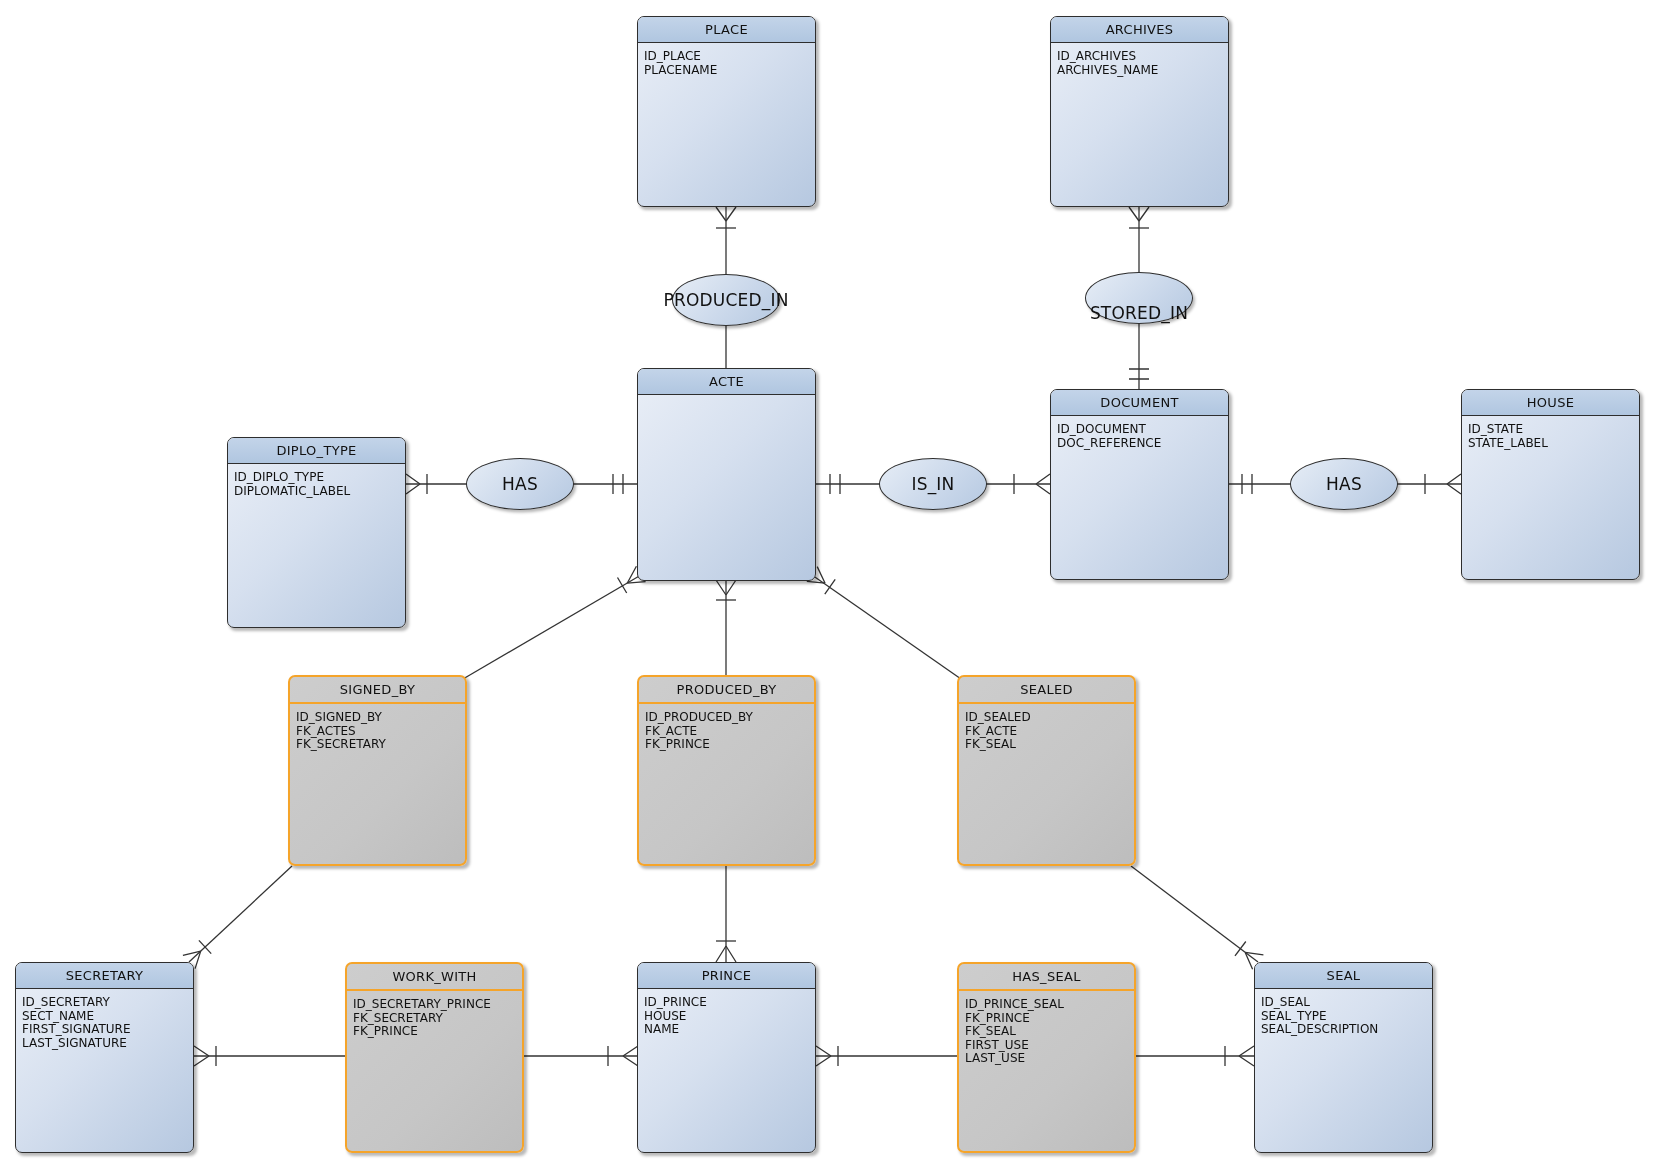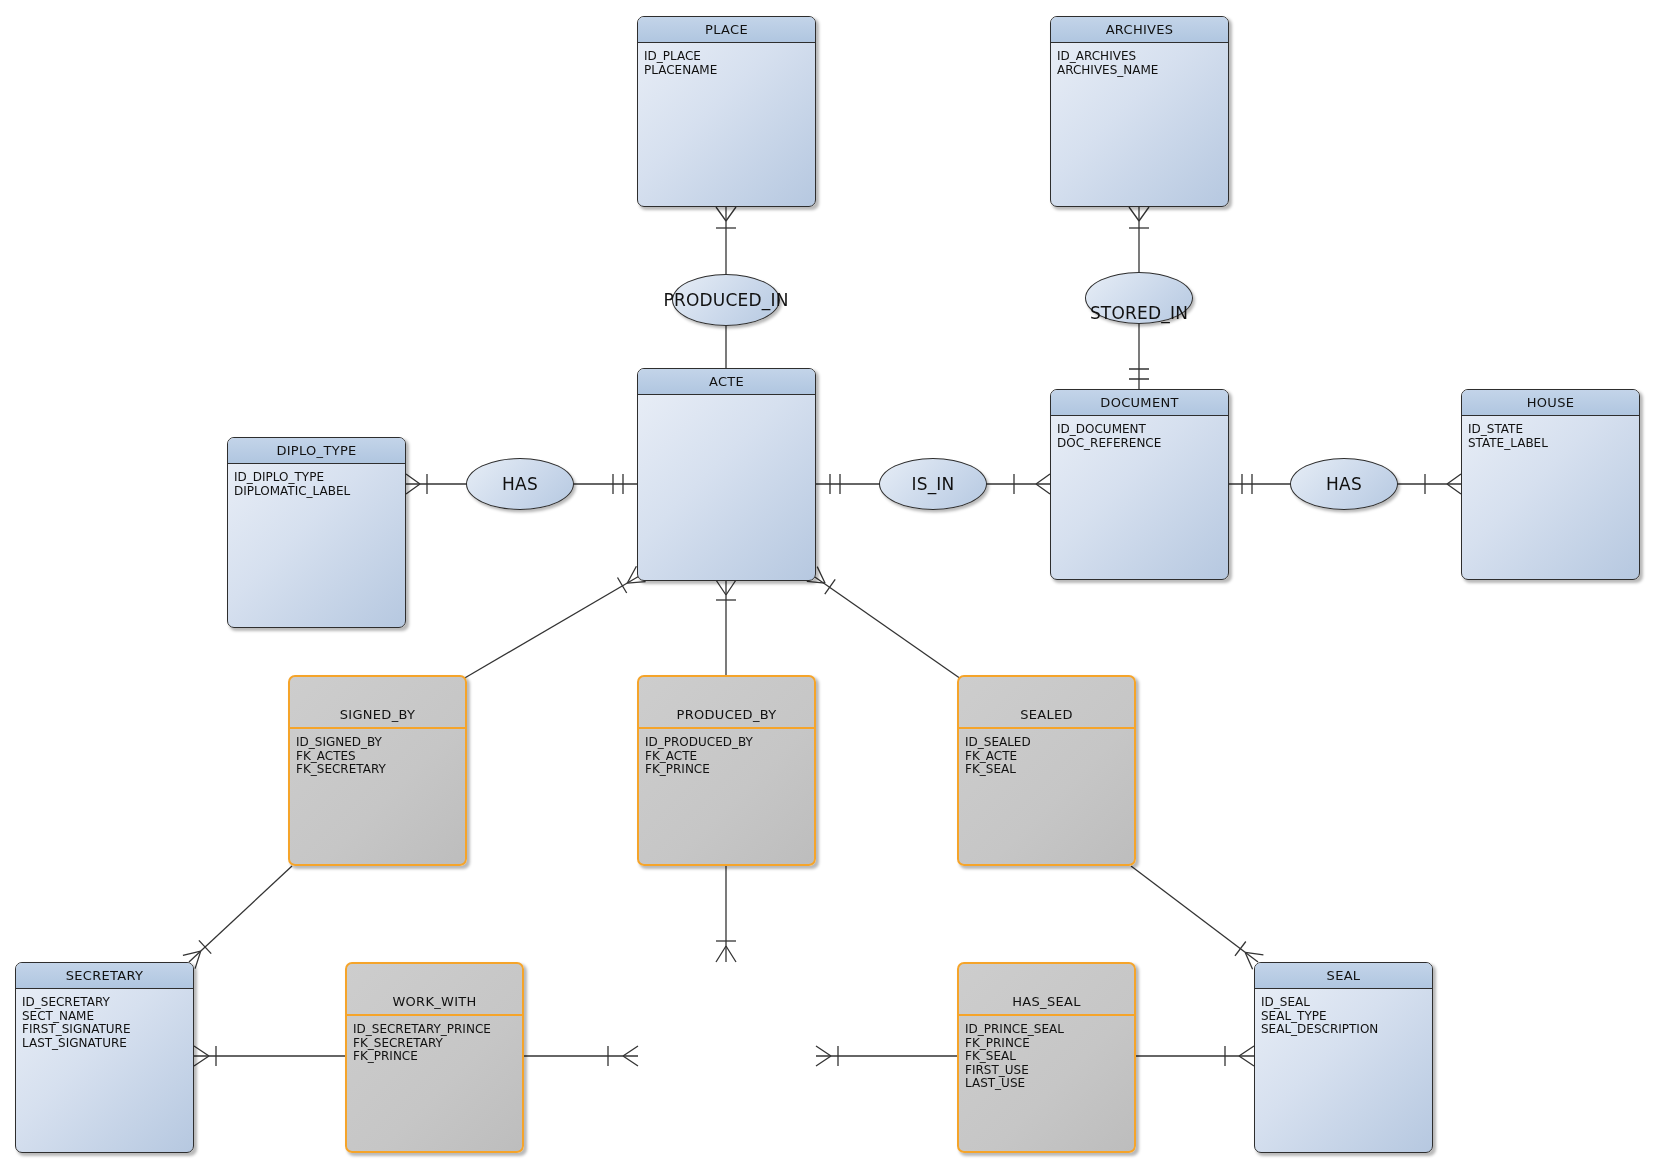--- a/index.html
+++ b/index.html
@@ -15,21 +15,21 @@
   .node .attrs{padding:7px 0 0 6px;}
   .node .attr{font-size:12px;line-height:13.5px;white-space:nowrap;}
 
   .entity{border:1.6px solid #2e2e2e;
         background:linear-gradient(135deg,#eaeff7 0%,#d6e0ef 45%,#b6c8e0 100%);}
   .entity .hdr{background:linear-gradient(180deg,#c3d4e9 0%,#b0c6e0 100%);
         border-bottom:1.6px solid #2e2e2e;}
 
   .junction{border:2px solid #f5a42a;
         background:linear-gradient(135deg,#cdcdcd 0%,#c6c6c6 60%,#bdbdbd 100%);}
-  .junction .hdr{background:transparent;border-bottom:2px solid #f5a42a;margin-top:25px;}
+  .junction .hdr{background:transparent;border-bottom:2px solid #f5a42a;}
 
   .rel{position:absolute;width:108px;height:52px;border:1.5px solid #2e2e2e;border-radius:50%;
         background:linear-gradient(135deg,#e6edf6 0%,#c9d7ea 60%,#b6c9e1 100%);
         box-shadow:2px 2.5px 3px rgba(0,0,0,0.28);
         display:flex;align-items:center;justify-content:center;box-sizing:border-box;}
   .rel span{font-size:17px;letter-spacing:.2px;}
 
   
   #n-place      {left:637px; top:16px;}
   #n-archives   {left:1050px;top:16px;}
@@ -259,20 +259,28 @@
 
   <div class="node junction" id="n-work-with">
     <div class="hdr">WORK_WITH</div>
     <div class="attrs">
       <div class="attr">ID_SECRETARY_PRINCE</div>
       <div class="attr">FK_SECRETARY</div>
       <div class="attr">FK_PRINCE</div>
     </div>
   </div>
 
+  <div class="node entity" id="n-prince">
+    <div class="hdr">PRINCE</div>
+    <div class="attrs">
+      <div class="attr">ID_PRINCE</div>
+      <div class="attr">HOUSE</div>
+      <div class="attr">NAME</div>
+    </div>
+  </div>
 
   <div class="node junction" id="n-has-seal">
     <div class="hdr">HAS_SEAL</div>
     <div class="attrs">
       <div class="attr">ID_PRINCE_SEAL</div>
       <div class="attr">FK_PRINCE</div>
       <div class="attr">FK_SEAL</div>
       <div class="attr">FIRST_USE</div>
       <div class="attr">LAST_USE</div>
     </div>

